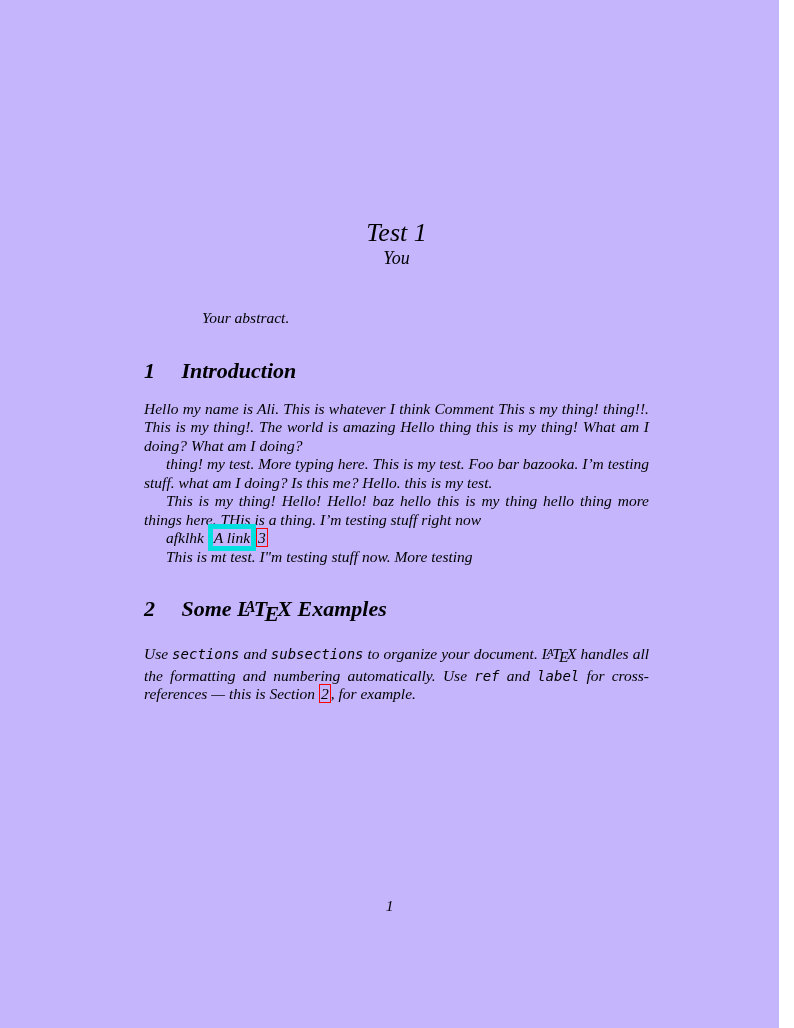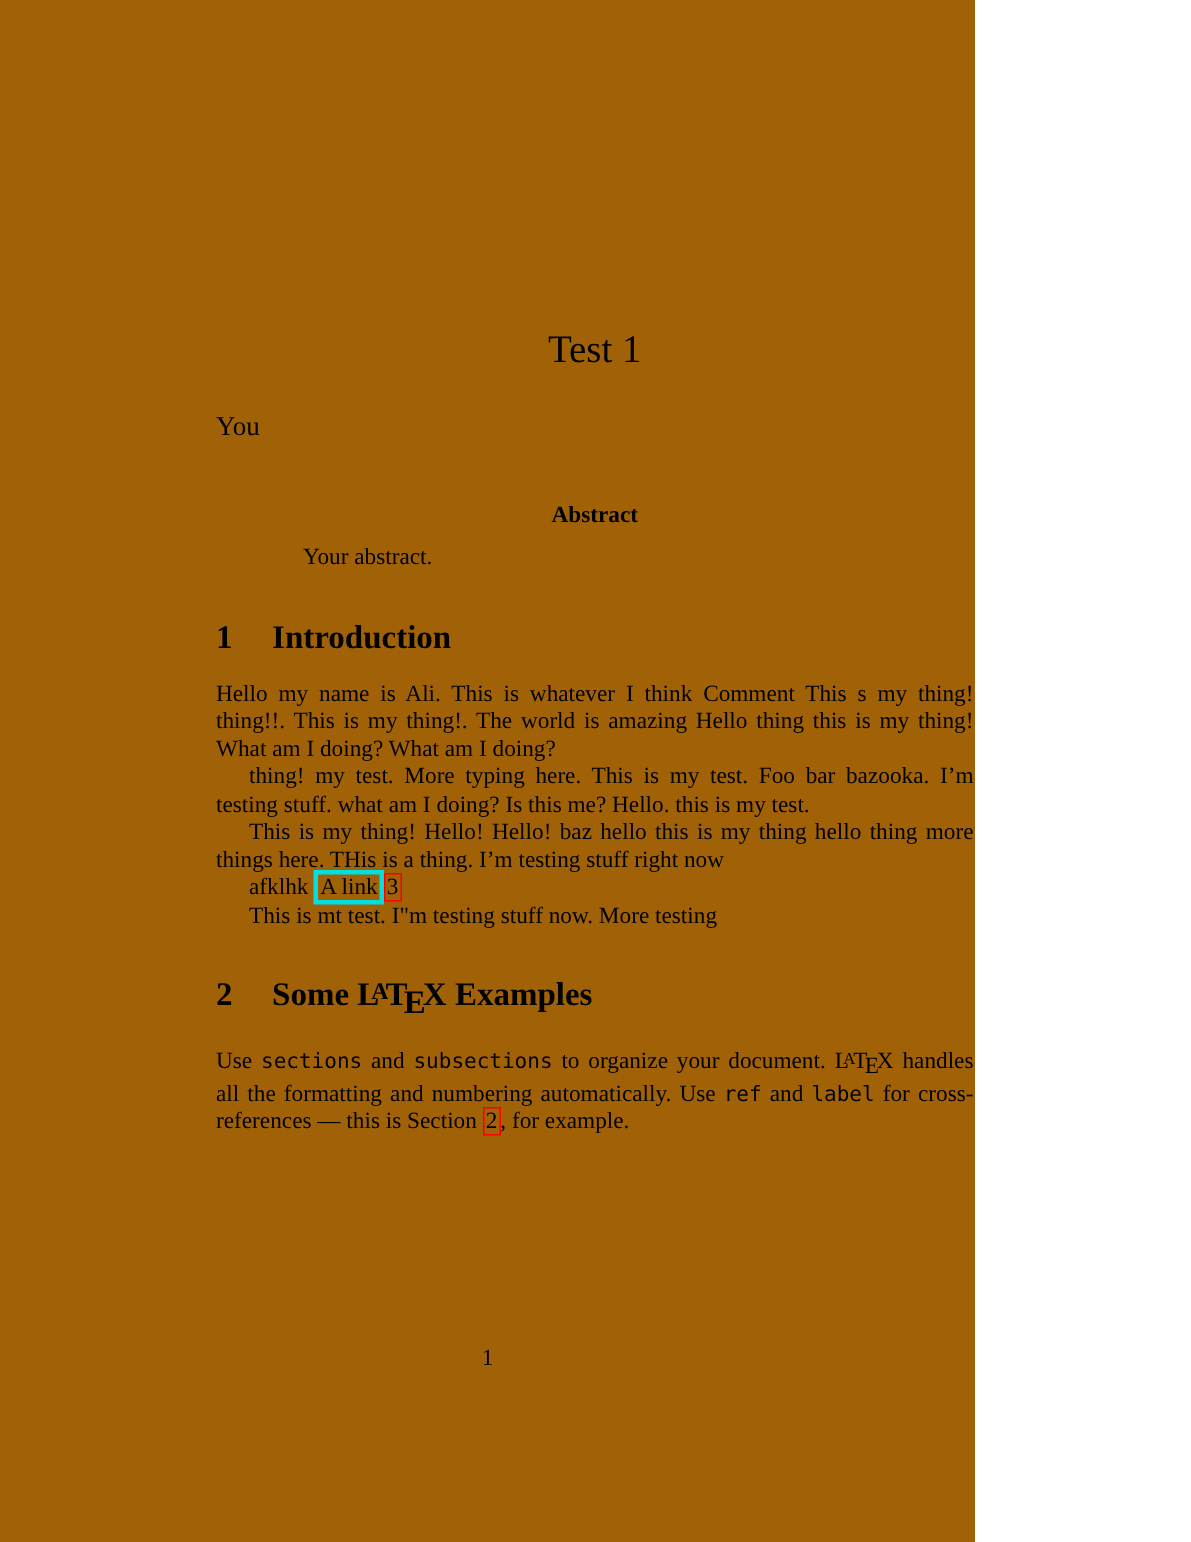--- a/index.html
+++ b/index.html
@@ -1,34 +1,35 @@
 <!DOCTYPE html>
 <html><head>
 <meta charset="utf-8">
 <style>
   * { margin: 0; padding: 0; box-sizing: border-box; }
   html, body { background: #ffffff; }
   .page {
     position: relative;
-    width: 650px;
+    width: 779px;
     height: 1028px;
-    background: #a16207;
+    background: #c4b5fd;
     color: #000000;
     font-family: "Liberation Serif", serif;
     overflow: hidden;
+    font-style: italic;
   }
   .content {
     position: absolute;
     left: 144px;
     top: 0;
     width: 505px;
     padding-top: 218px;
   }
   .doc-title  { text-align: center; font-size: 26px; font-weight: normal; }
-  .doc-author { text-align: left; font-size: 18px; margin-top: 26px; }
+  .doc-author { text-align: center; font-size: 18px; }
   .doc-date   { text-align: center; font-size: 18px; margin-top: 18px; }
 
   .abstract { margin-top: 40px; }
   .abstract-heading { text-align: center; font-weight: bold; font-size: 15.5px; }
   .abstract-body { margin: 10px 38px 0 38px; text-indent: 20px; font-size: 15.5px; line-height: 18.5px; }
 
   .section-heading {
     margin-top: 30px;
     margin-bottom: 16px;
     font-size: 22px;
@@ -51,21 +52,21 @@
   .indent   { text-indent: 22px; }
 
   .code {
     font-family: "DejaVu Sans Mono", monospace;
     font-size: 14px;
   }
 
   .url-link {
     color: #000000;
     text-decoration: none;
-    border: 3px solid #3b82f6;
+    border: 5px solid #3b82f6;
     padding: 0 1px;
     cursor: pointer;
   }
   .ref-link {
     border: 1px solid #ff0000;
     padding: 0 1px;
     cursor: pointer;
   }
 
   
@@ -96,21 +97,20 @@
 </head>
 <body>
 
 <div class="page">
   <div class="content">
 
     <div class="doc-title">Test 1</div>
     <div class="doc-author">You</div>
 
     <div class="abstract">
-      <div class="abstract-heading">Abstract</div>
       <p class="abstract-body">Your abstract.</p>
     </div>
 
     <h2 class="section-heading"><span class="sec-num">1</span><span>Introduction</span></h2>
 
     <p class="para noindent">Hello my name is Ali. This is whatever I think Comment This s my thing! thing!!. This is my thing!. The world is amazing Hello thing this is my thing! What am I doing? What am I doing?</p>
     <p class="para indent">thing! my test. More typing here. This is my test. Foo bar bazooka. I’m testing stuff. what am I doing? Is this me? Hello. this is my test.</p>
     <p class="para indent">This is my thing! Hello! Hello! baz hello this is my thing hello thing more things here. THis is a thing. I’m testing stuff right now</p>
     <p class="para indent"><span>afklhk </span><a href="#" class="url-link" style="border-color: rgb(0, 224, 224);">A link</a><span class="ref-link" style="border-color: rgb(255, 0, 0);">3</span></p>
     <p class="para indent">This is mt test. I"m testing stuff now. More testing</p>

